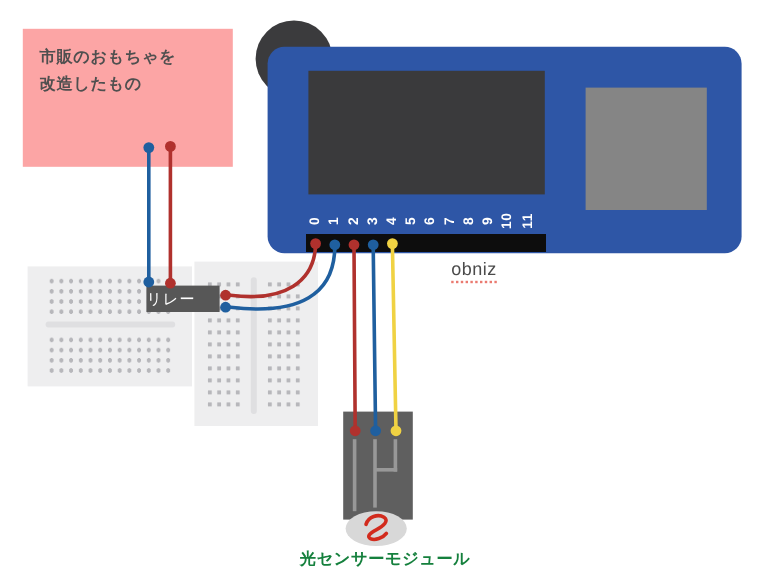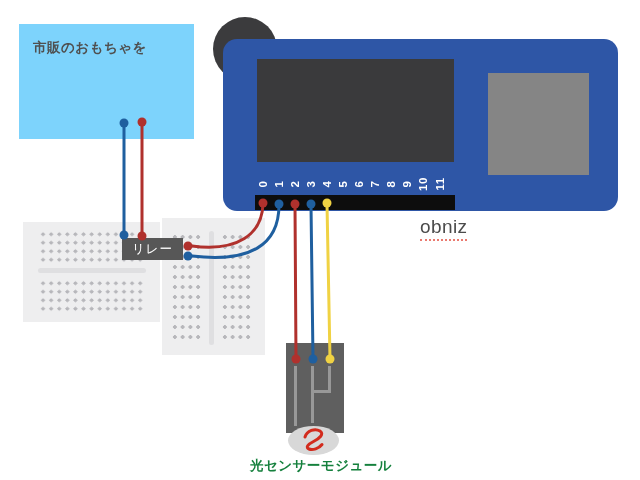--- a/index.html
+++ b/index.html
@@ -3,53 +3,53 @@
 <meta charset="utf-8">
 <style>
   html,body{margin:0;padding:0;background:#fff;}
   .canvas{
     position:relative;width:640px;height:480px;background:#ffffff;overflow:hidden;
     font-family:"Liberation Sans","DejaVu Sans",sans-serif;
   }
   
   .toy-box{
     position:absolute;left:19px;top:24px;width:175px;height:115px;
-    background:#7dd3fc;box-sizing:border-box;padding:13px 14px;
+    background:#fca5a5;box-sizing:border-box;padding:13px 14px;
   }
   .toy-box .line{font-size:13.5px;font-weight:600;color:#4f4f4f;line-height:22px;letter-spacing:.5px;}
   
   .bump{position:absolute;left:213px;top:17px;width:64px;height:64px;border-radius:50%;background:#3b3b3d;}
   
   .board{position:absolute;left:223px;top:39px;width:395px;height:172px;background:#2e56a6;border-radius:14px;}
   .screen{position:absolute;left:257px;top:59px;width:197px;height:103px;background:#3a3a3c;}
   .gray-panel{position:absolute;left:488px;top:73px;width:101px;height:102px;background:#858585;}
   .pin-strip{position:absolute;left:255px;top:195px;width:200px;height:15px;background:#0d0d0d;}
   .pin-label{
     position:absolute;top:184px;color:#ffffff;font-size:11.5px;font-weight:bold;
     transform:translate(-50%,-50%) rotate(-90deg);white-space:nowrap;letter-spacing:.5px;
   }
   .board-caption{
-    position:absolute;left:420px;top:216px;font-size:19px;font-weight:500;color:#4b4b4b;
+    position:absolute;left:376px;top:216px;font-size:15px;font-weight:500;color:#4b4b4b;
     letter-spacing:.4px;border-bottom:2px dotted #ea7a70;padding-bottom:1px;
   }
   
   .bb{position:absolute;background:#eeeeef;}
   .bb-left{left:23px;top:222px;width:137px;height:100px;}
   .bb-right{left:162px;top:218px;width:103px;height:137px;}
   .dotgrid{position:absolute;background-image:radial-gradient(circle,#b7b7bb 1.8px,transparent 2px);}
   .bbL-top{left:39px;top:230px;width:106px;height:34px;background-size:8.1px 8.5px;}
   .bbL-bot{left:39px;top:279px;width:106px;height:34px;background-size:8.1px 8.5px;}
   .bbL-divider{position:absolute;left:38px;top:268px;width:108px;height:5px;border-radius:2.5px;background:#dfdfe1;}
   .bbR-left{left:171px;top:232px;width:31px;height:110px;background-size:7.75px 10px;}
   .bbR-right{left:221px;top:232px;width:31px;height:110px;background-size:7.75px 10px;}
   .bbR-channel{position:absolute;left:209px;top:231px;width:5px;height:114px;border-radius:2.5px;background:#dfdfe1;}
   
   .relay{
     position:absolute;left:122px;top:238px;width:61px;height:22px;background:#575757;
-    display:flex;align-items:center;justify-content:center;
+    display:flex;align-items:center;justify-content:flex-start;
     color:#ffffff;font-size:12.5px;font-weight:500;letter-spacing:1px;
   }
   
   .module{position:absolute;left:286px;top:343px;width:58px;height:90px;background:#5f5f5f;}
   .trace{position:absolute;background:#989898;}
   .trace-left{left:294px;top:366px;width:3px;height:60px;}
   .trace-mid{left:311px;top:366px;width:3px;height:57px;}
   .trace-right{left:328px;top:366px;width:3px;height:27px;}
   .trace-h{left:312px;top:390px;width:19px;height:3px;}
   .sensor-ellipse{position:absolute;left:288px;top:426px;width:51px;height:29px;border-radius:50%;background:#d8d8d8;}
@@ -60,20 +60,21 @@
   
   .overlay{position:absolute;left:0;top:0;pointer-events:none;}
 </style>
 </head>
 <body>
 
 <div class="canvas">
 
   <div class="toy-box">
     <div class="line">市販のおもちゃを</div>
+    <div class="line">改造したもの</div>
   </div>
 
   <div class="bump"></div>
   <div class="board"></div>
   <div class="screen"></div>
   <div class="gray-panel"></div>
   <div class="pin-strip"></div>
 
   <span class="pin-label" style="left:263px">0</span>
   <span class="pin-label" style="left:279px">1</span>

